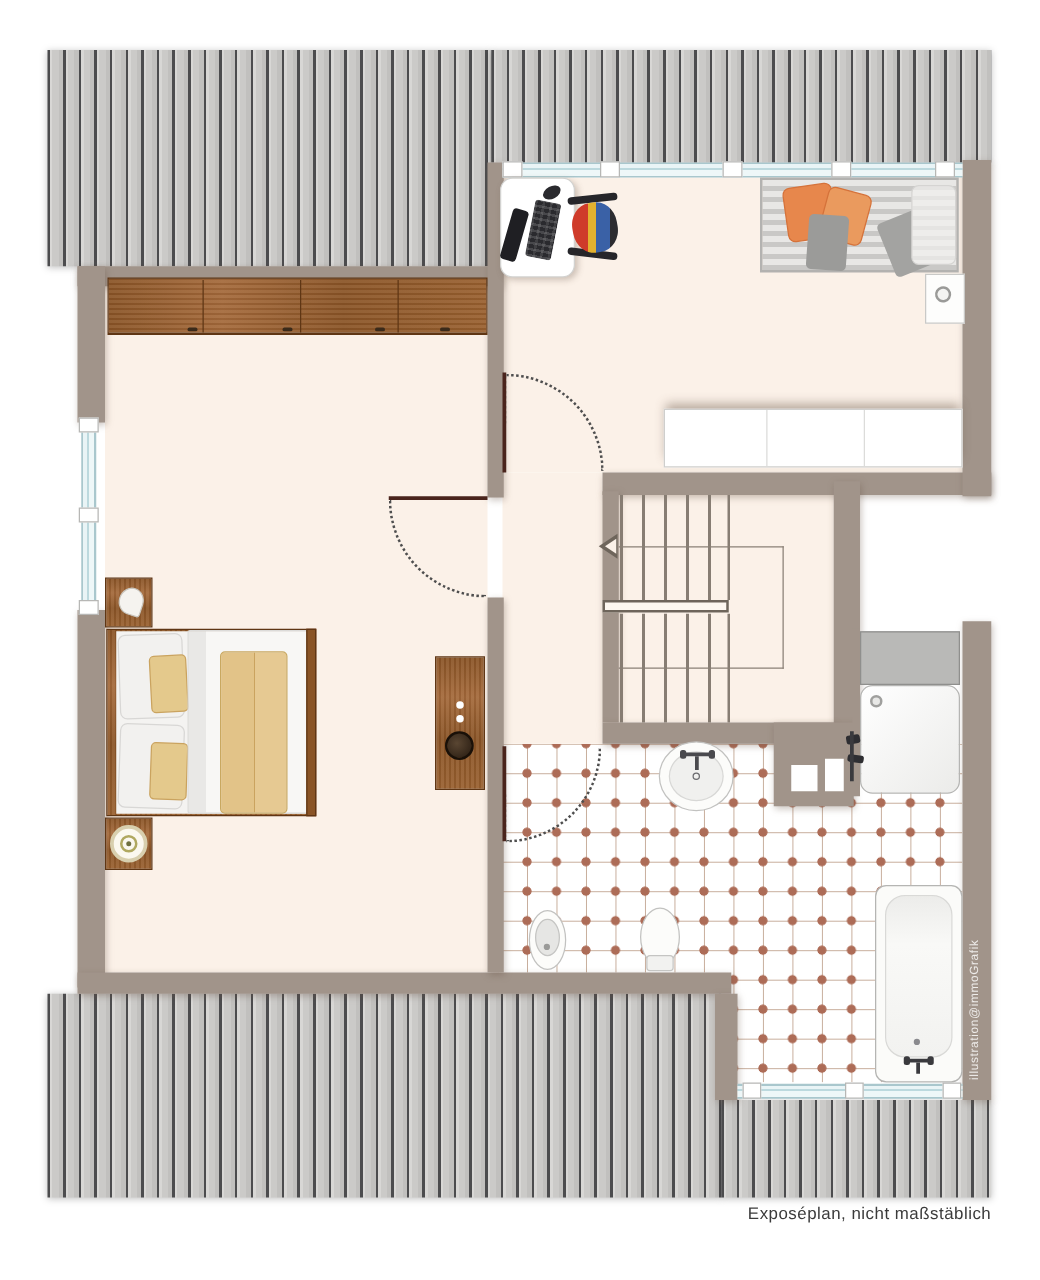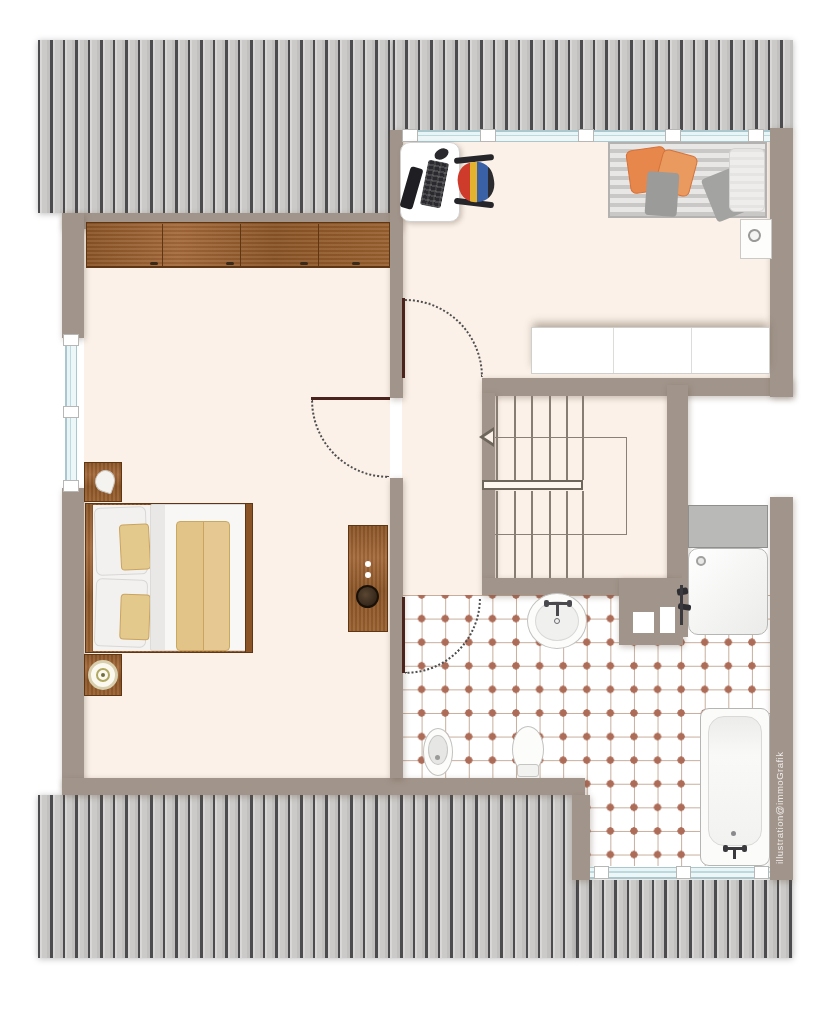--- a/index.html
+++ b/index.html
@@ -197,14 +197,15 @@
 
   <div class="abs" style="left:700px;top:708px;width:70px;height:158px;background:#fbfbf9;border:1px solid #b5b5b3;border-radius:9px;box-sizing:border-box;"></div>
   <div class="abs" style="left:708px;top:716px;width:54px;height:130px;background:linear-gradient(180deg,#ececea,#f9f9f7 30%,#f2f2f0);border:1px solid #d9d9d7;border-radius:16px;box-sizing:border-box;"></div>
   <div class="abs" style="left:725px;top:847px;width:20px;height:3px;background:#3a3a3e;"></div>
   <div class="abs" style="left:723px;top:845px;width:5px;height:7px;background:#3a3a3e;border-radius:2px;"></div>
   <div class="abs" style="left:742px;top:845px;width:5px;height:7px;background:#3a3a3e;border-radius:2px;"></div>
   <div class="abs" style="left:733px;top:850px;width:3px;height:9px;background:#3a3a3e;"></div>
   <div class="abs" style="left:731px;top:831px;width:5px;height:5px;border-radius:50%;background:#8a8a8e;"></div>
 
   <div class="abs watermark-text" style="left:774px;top:864px;">illustration@immoGrafik</div>
+  <div class="abs footer-text" style="left:400px;top:963px;width:393px;">Exposéplan, nicht maßstäblich</div>
 
 </div>
 
 </body></html>

